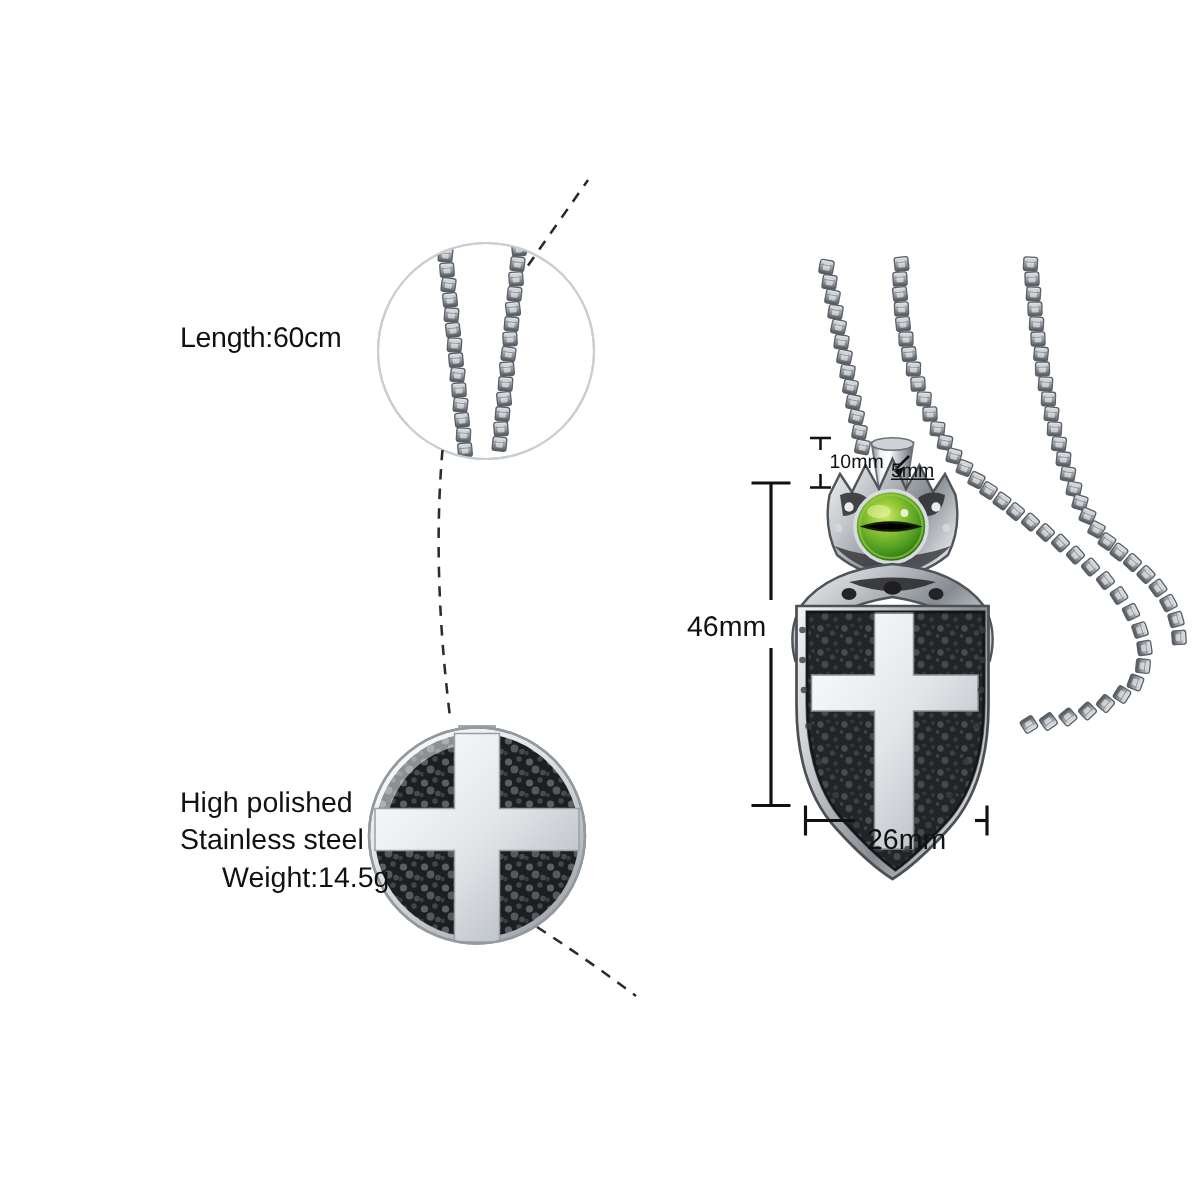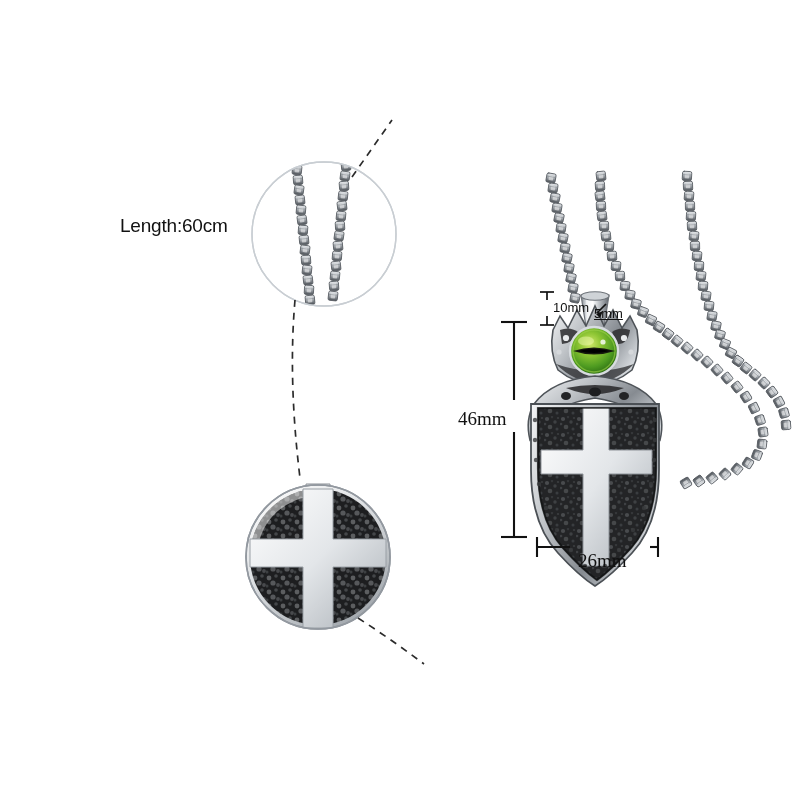--- a/index.html
+++ b/index.html
@@ -49,22 +49,22 @@
     line-height: 25px;
     text-align: left;
   }
   .spec-line { display: block; }
   .spec-line.indent { padding-left: 28px; }
   .dim-label {
     position: absolute;
     font-size: 19px;
     color: #111111;
   }
-  .dim-46 { left: 458px; top: 408px; font-weight: 400; font-family: Liberation Serif, serif; }
-  .dim-26 { left: 578px; top: 550px; font-family: Liberation Serif, serif; }
+  .dim-46 { left: 458px; top: 408px; font-weight: 400; }
+  .dim-26 { left: 578px; top: 550px; }
   .dim-10 { left: 553px; top: 300px; font-size: 13px; }
   .dim-5  { left: 594px; top: 306px; font-size: 13px; text-decoration: underline; }
 </style>
 </head>
 <body>
 
 <div class="stage">
 
   <svg class="svg-layer" viewBox="0 0 800 800">
     <defs>
@@ -613,20 +613,25 @@
     </g>
 
     <g>
       <path d="M 598 312 L 606 304" stroke="#111111" stroke-width="1.7" fill="none"></path>
       <path d="M 596 314 L 603 311 L 600 318 Z" fill="#111111"></path>
     </g>
   </svg>
 
   <div class="anno anno-length">Length:60cm</div>
 
+  <div class="spec-block">
+    <span class="spec-line">High polished</span>
+    <span class="spec-line">Stainless steel</span>
+    <span class="spec-line indent">Weight:14.5g</span>
+  </div>
 
   <div class="dim-label dim-46">46mm</div>
 
   <div class="dim-label dim-26">26mm</div>
 
   <div class="dim-label dim-10">10mm</div>
 
   <div class="dim-label dim-5">5mm</div>
 
 </div>

